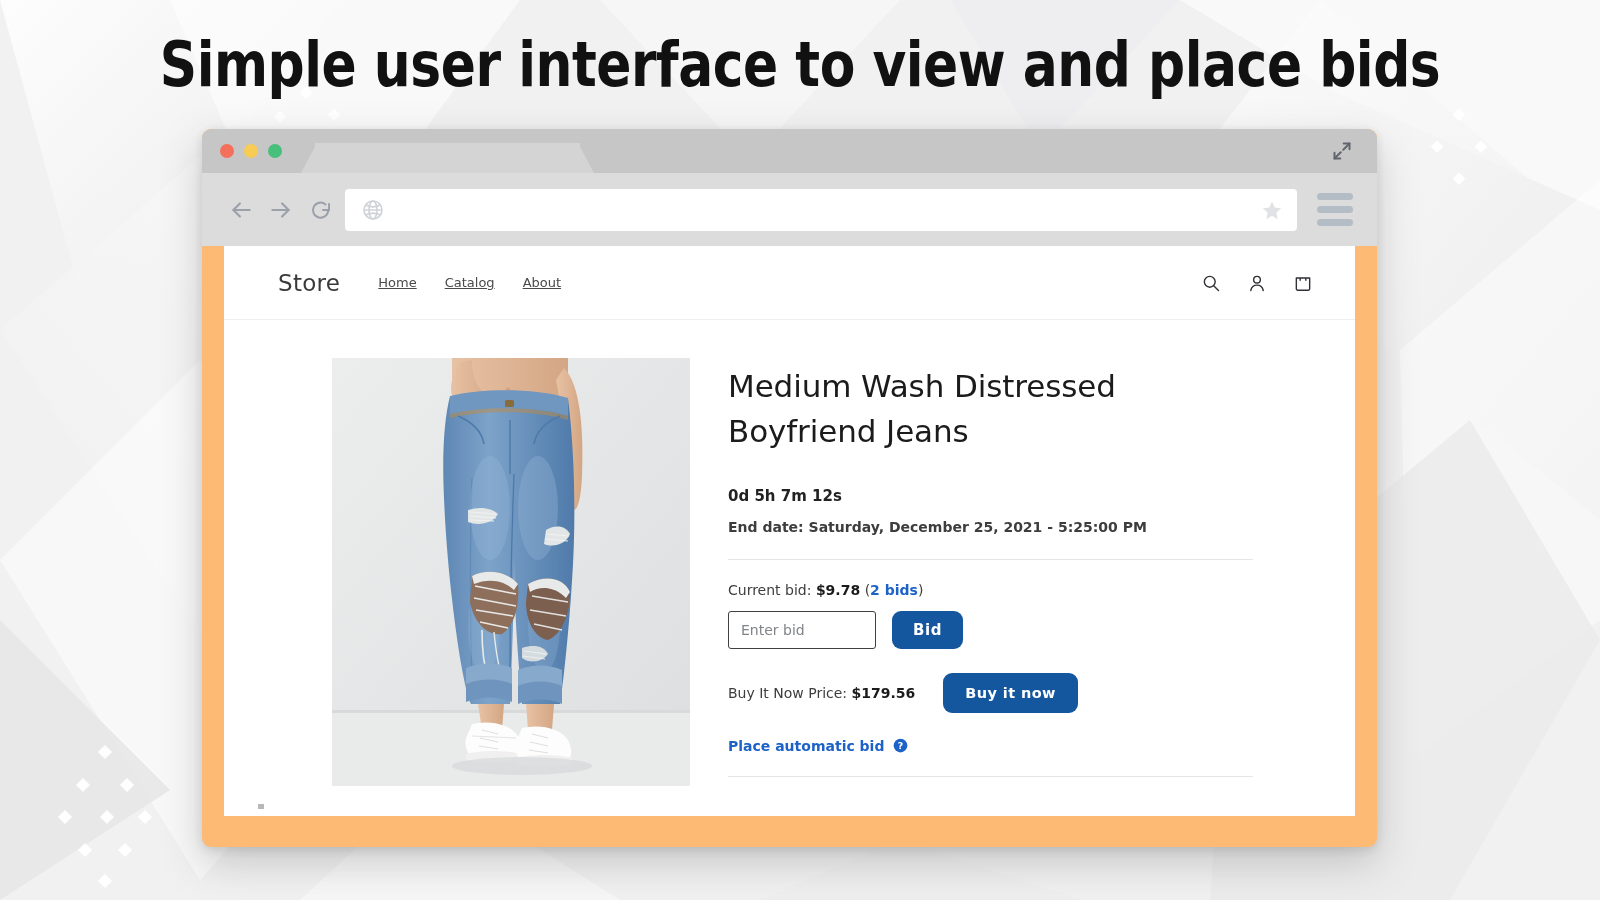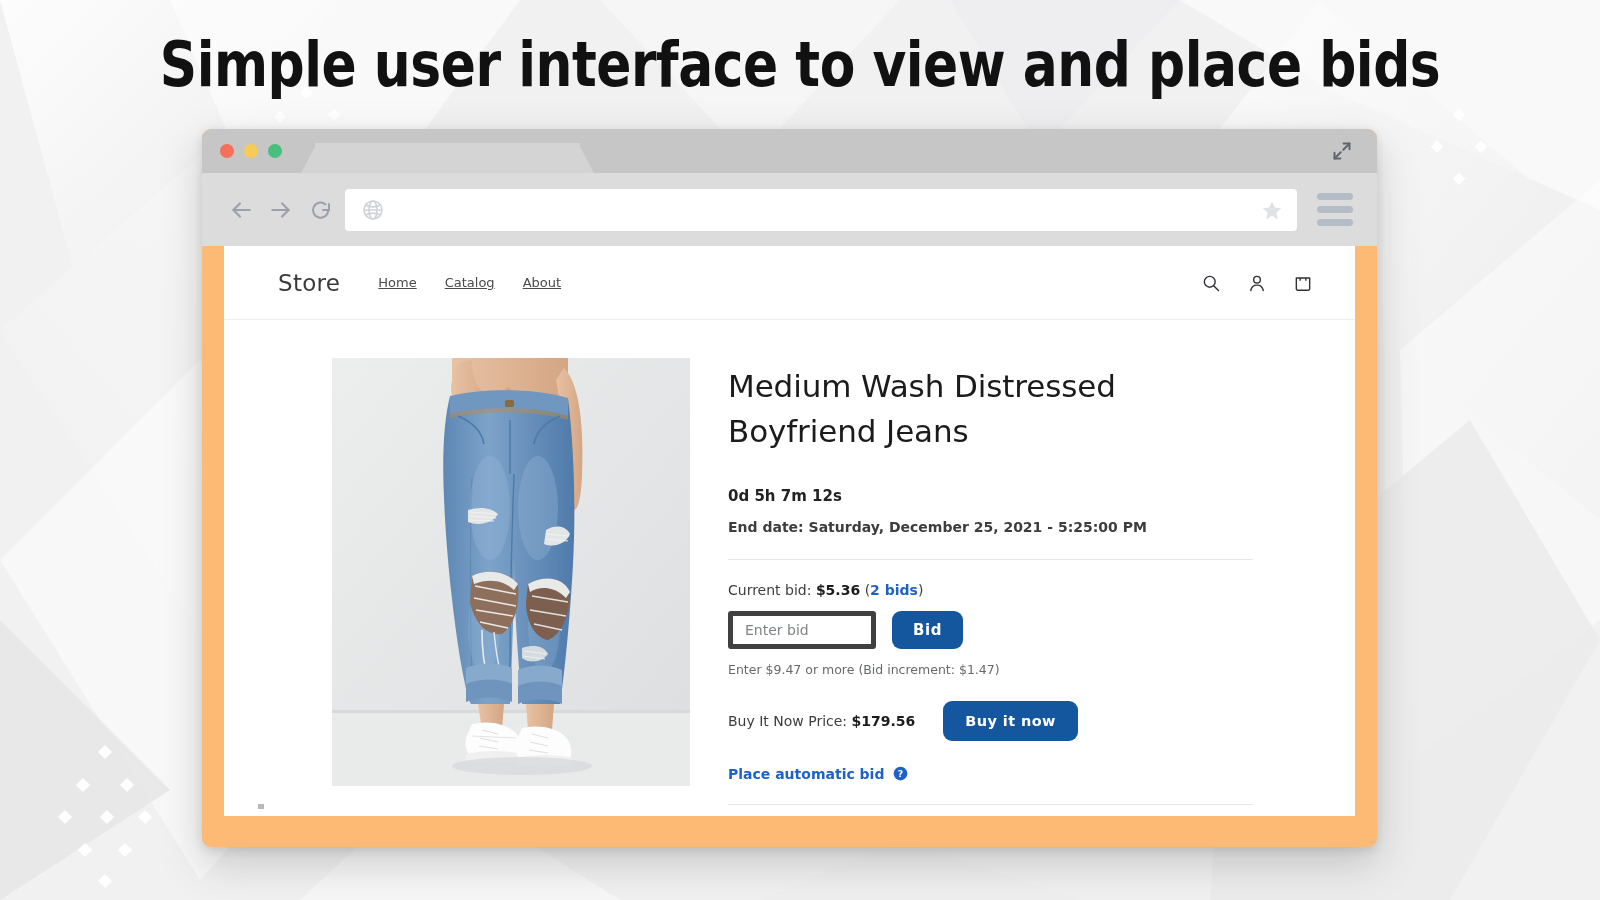--- a/index.html
+++ b/index.html
@@ -223,21 +223,21 @@
     font-size: 14px;
     color: #3d3d3d;
   }
   .bidline b { color: #1b1b1b; }
   .biblink { color: #1d62c7; font-weight: bold; text-decoration: none; }
 
   .bidrow { margin-top: 13px; display: flex; align-items: center; gap: 16px; }
   .bid-input {
     width: 148px;
     height: 38px;
-    border: 5px solid #404040;
+    border: 1px solid #404040;
     border-radius: 3px;
     padding: 0 12px;
     font-family: "DejaVu Sans", sans-serif;
     font-size: 14px;
     color: #333;
     outline: none;
     background: #fff;
   }
   .bid-input::placeholder { color: #808488; }
   .btn {
@@ -556,30 +556,29 @@
         <div class="details">
           <h1 class="product-title">Medium Wash Distressed Boyfriend Jeans</h1>
 
           <div class="countdown">0d 5h 7m 12s</div>
           <div class="enddate">End date: Saturday, December 25, 2021 - 5:25:00 PM</div>
 
           <div class="rule"></div>
 
           <div class="bidline">
             <span>Current bid:</span>
-            <b>$5.36</b>
+            <b>$9.78</b>
             <span>(</span><a class="biblink" href="#">2 bids</a><span>)</span>
           </div>
 
           <div class="bidrow">
             <input class="bid-input" type="text" value="" placeholder="Enter bid" style="">
             <button class="btn btn-bid">Bid</button>
           </div>
 
-          <div class="helper">Enter $9.47 or more (Bid increment: $1.47)</div>
 
           <div class="buyrow">
             <div class="buylabel">
               <span>Buy It Now Price:</span>
               <b>$179.56</b>
             </div>
             <button class="btn btn-buy">Buy it now</button>
           </div>
 
           <div class="autorow">

